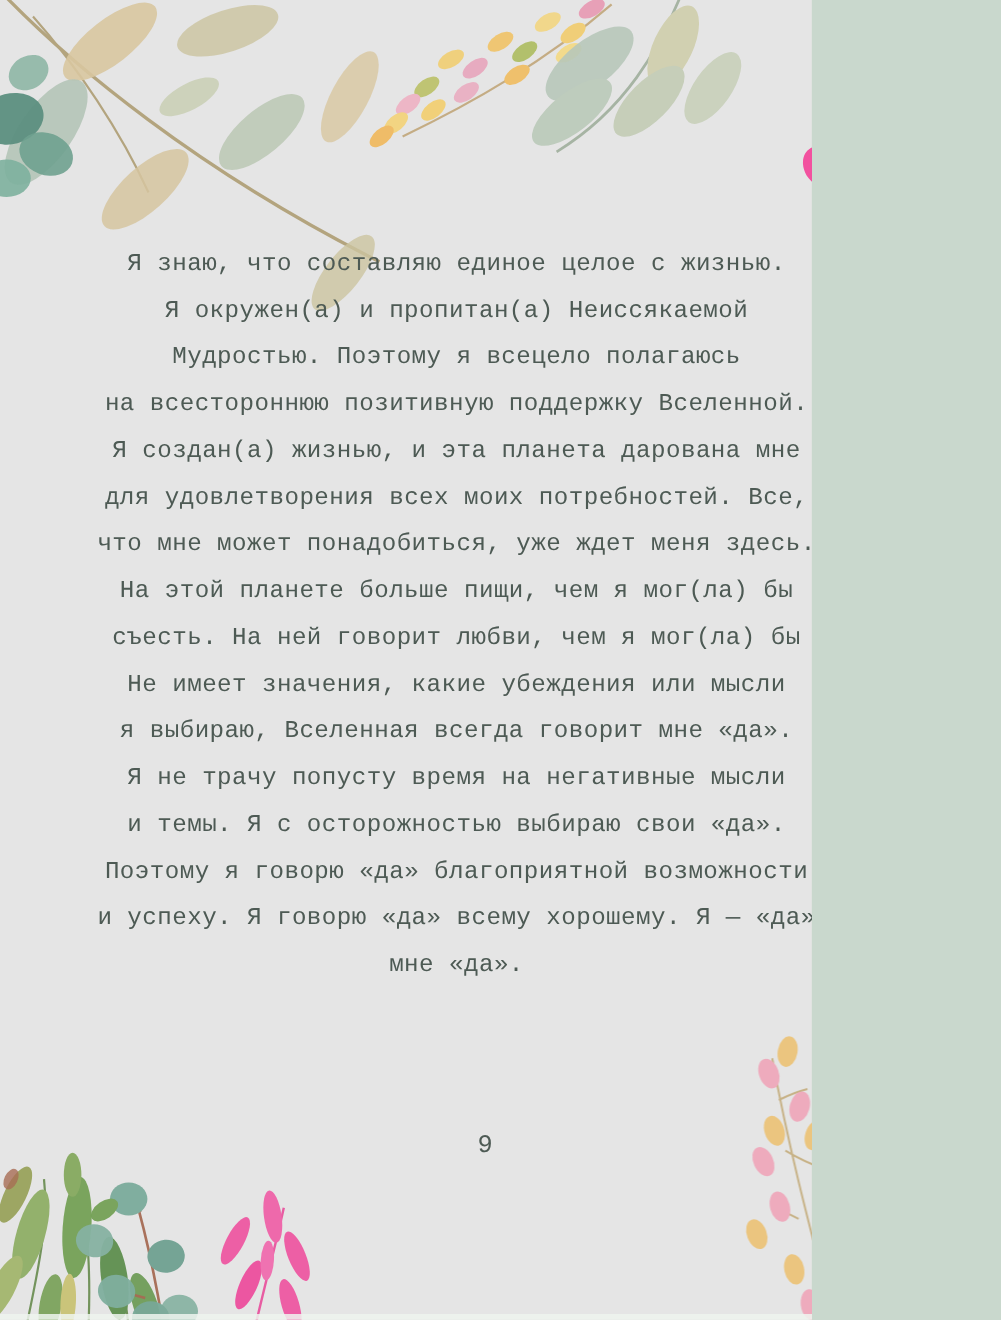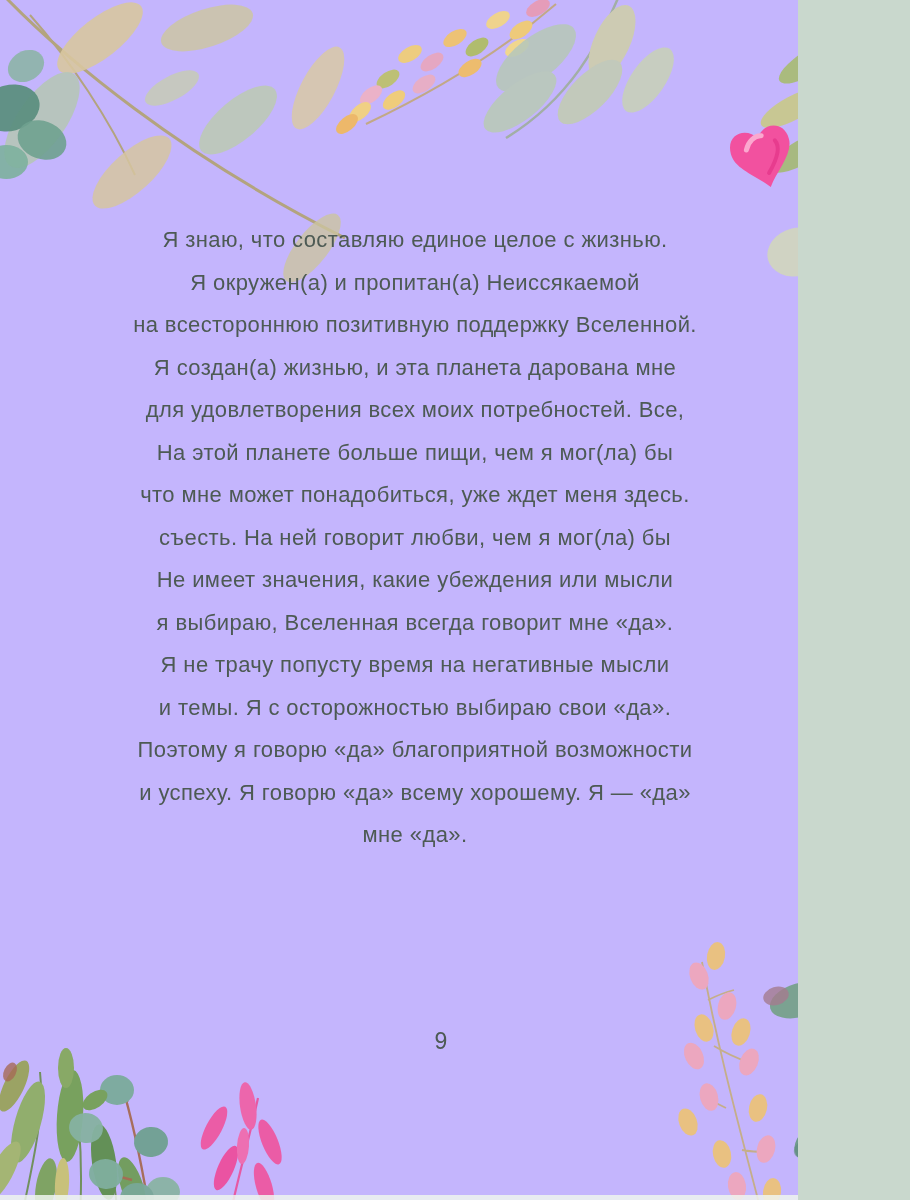--- a/index.html
+++ b/index.html
@@ -1,21 +1,21 @@
 <!DOCTYPE html>
 <html><head>
 <meta charset="utf-8">
 <style>
   html,body{margin:0;padding:0;background:#c9d8cd;}
   .page{
     position:relative;
-    width:798px;height:1200px;
-    background:#c4b5fd;
+    width:738px;height:1200px;
+    background:#e5e5e5;
     overflow:hidden;
-    font-family:Liberation Sans, sans-serif;
+    font-family:Liberation Mono, monospace;
   }
   .decor{position:absolute;top:0;left:0;filter:blur(.5px);}
   .affirmation{
     position:absolute;top:219px;left:40px;width:750px;
     text-align:center;
     font-size:22px;line-height:42.5px;letter-spacing:.4px;
     color:#4d5a54;font-weight:400;
   }
   .page-number{
     position:absolute;top:1028px;left:0;width:882px;
@@ -189,25 +189,26 @@
       <ellipse transform="translate(264,1186) rotate(-16)" rx="8" ry="24" fill="#ee58a2"></ellipse>
       <ellipse transform="translate(243,1146) rotate(4)" rx="6" ry="18" fill="#f06cae"></ellipse>
     </g>
 
     <rect x="0" y="1195" width="910" height="5" fill="#eef5ef" opacity=".85"></rect>
   </svg>
 
   <main class="affirmation">
     <div class="line">Я знаю, что составляю единое целое с жизнью.</div>
     <div class="line">Я окружен(а) и пропитан(а) Неиссякаемой</div>
+    <div class="line">Мудростью. Поэтому я всецело полагаюсь</div>
     <div class="line">на всестороннюю позитивную поддержку Вселенной.</div>
     <div class="line">Я создан(а) жизнью, и эта планета дарована мне</div>
     <div class="line">для удовлетворения всех моих потребностей. Все,</div>
+    <div class="line">что мне может понадобиться, уже ждет меня здесь.</div>
     <div class="line">На этой планете больше пищи, чем я мог(ла) бы</div>
-    <div class="line">что мне может понадобиться, уже ждет меня здесь.</div>
     <div class="line">съесть. На ней говорит любви, чем я мог(ла) бы</div>
     <div class="line">Не имеет значения, какие убеждения или мысли</div>
     <div class="line">я выбираю, Вселенная всегда говорит мне «да».</div>
     <div class="line">Я не трачу попусту время на негативные мысли</div>
     <div class="line">и темы. Я с осторожностью выбираю свои «да».</div>
     <div class="line">Поэтому я говорю «да» благоприятной возможности</div>
     <div class="line">и успеху. Я говорю «да» всему хорошему. Я — «да»</div>
     <div class="line">мне «да».</div>
   </main>
 

